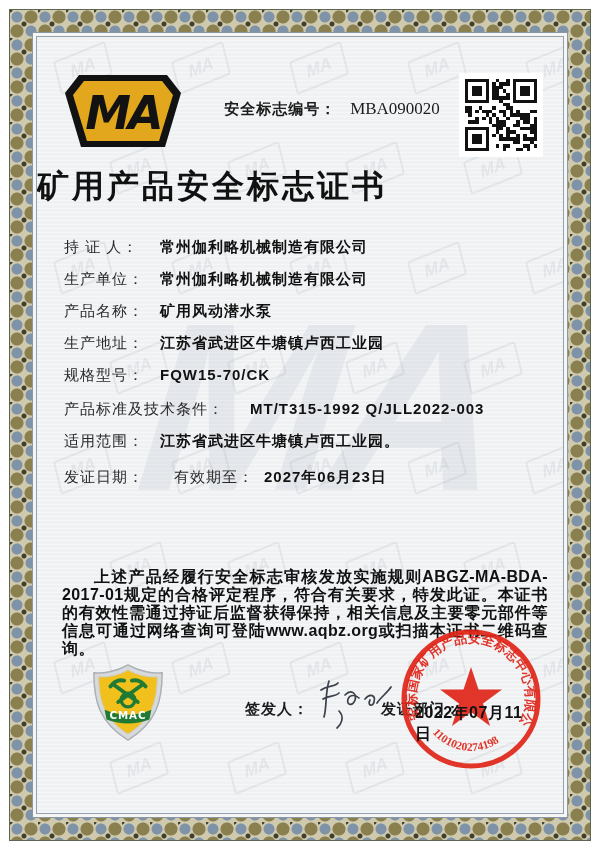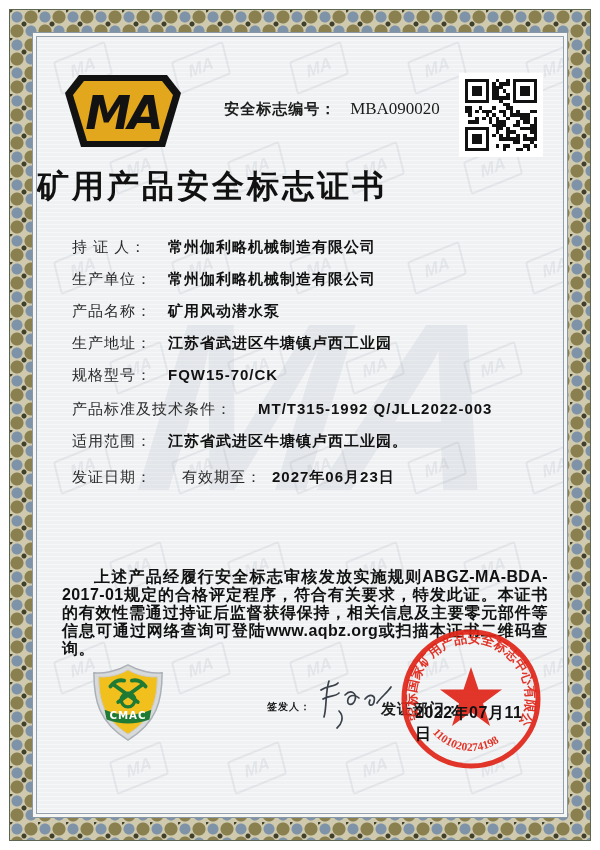--- a/index.html
+++ b/index.html
@@ -55,37 +55,37 @@
   .cert-no-line .lab{font-weight:bold;letter-spacing:1px;}
   .cert-no-line .num{font-family:"Liberation Serif","DejaVu Serif",serif;font-size:17px;margin-left:14px;}
   .qr{position:absolute;right:20px;top:36px;width:84px;height:84px;background:#fff;padding:6px;box-sizing:border-box;}
   .title{
     position:absolute;left:0;top:128px;width:100%;text-align:left;
     font-size:32px;font-weight:900;color:#111;letter-spacing:3px;
   }
   
   .fields{position:absolute;left:27px;top:201px;right:24px;}
   .row{display:flex;align-items:flex-start;height:32px;font-size:15px;color:#111;}
-  .row .lbl{flex:none;width:96px;color:#2a2a2a;letter-spacing:1px;white-space:pre;margin-left:8px;}
+  .row .lbl{flex:none;width:96px;color:#2a2a2a;letter-spacing:1px;white-space:pre;}
   .row .val{font-weight:bold;letter-spacing:1px;}
   .row-long{margin-top:2px;}
   .row-long .lbl{width:auto;margin-right:26px;}
   .row-dates{margin-top:4px;}
   .row-dates .val{width:150px;}
   .row-dates .lbl2{flex:none;width:90px;color:#2a2a2a;letter-spacing:1px;margin-left:14px;}
   .row-remark{margin-top:5px;}
   
   .statement{
     position:absolute;left:25px;top:531px;width:486px;
     font-size:16px;font-weight:bold;line-height:18px;color:#111;
     text-indent:2em;text-align:justify;letter-spacing:.4px;
   }
   
   .cmac{position:absolute;left:52px;top:626px;width:78px;height:80px;}
-  .issuer-label{position:absolute;left:208px;top:663px;font-size:10px;font-weight:bold;color:#1c1c1c;letter-spacing:1px;margin-left:22px;}
+  .issuer-label{position:absolute;left:208px;top:663px;font-size:15px;font-weight:bold;color:#1c1c1c;letter-spacing:1px;}
   .signature{position:absolute;left:278px;top:636px;width:78px;height:58px;}
   .dept-label{position:absolute;left:336px;top:663px;font-size:15px;font-weight:bold;color:#1c1c1c;letter-spacing:1px;margin-left:8px;}
   .stamp{position:absolute;left:358px;top:586px;width:152px;height:152px;}
   .stamp-date{
     position:absolute;left:378px;top:666px;width:120px;
     font-size:16px;font-weight:bold;color:#111;letter-spacing:.5px;z-index:3;
   }
 </style>
 </head>
 <body>

